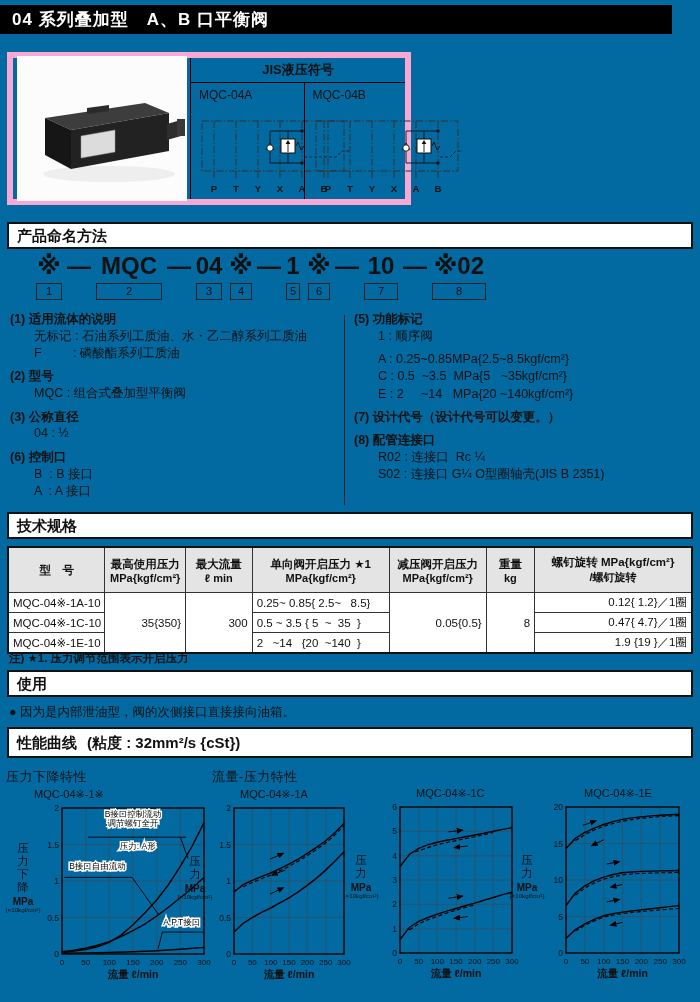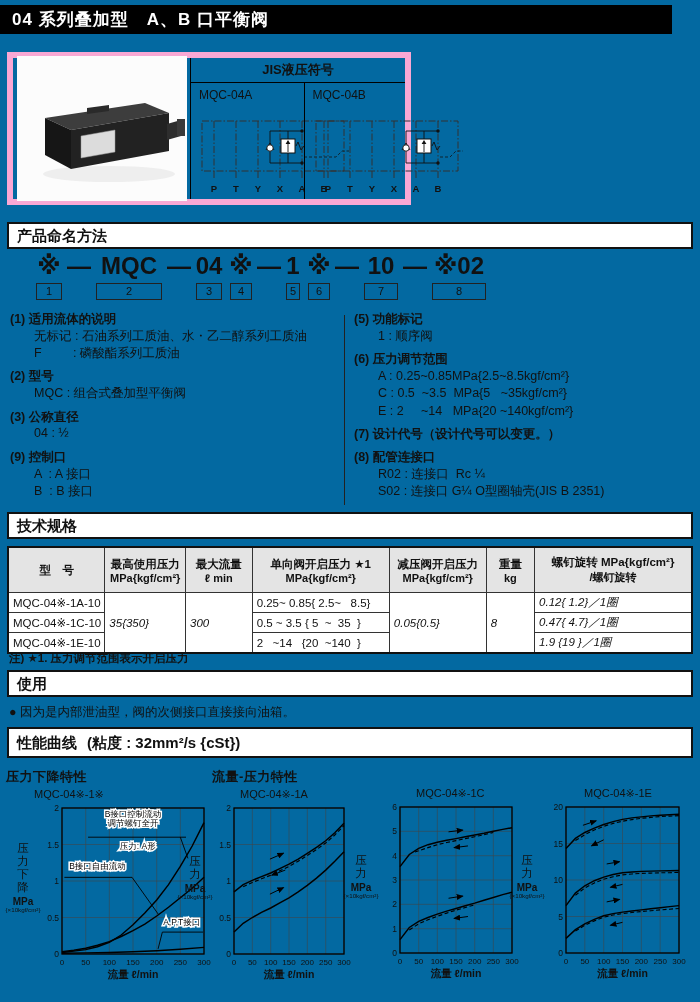--- a/index.html
+++ b/index.html
@@ -31,27 +31,27 @@
   .nm-right{position:absolute;left:354px;top:311px;width:338px;}
   .nm-div{position:absolute;left:344px;top:315px;width:1px;height:190px;background:#222;}
   .nm-item{margin-bottom:6px;}
   .nm-title{font-size:12.5px;font-weight:bold;line-height:1.35;white-space:pre-wrap;}
   .nm-line{font-size:12.5px;line-height:1.38;padding-left:24px;white-space:pre-wrap;}
   #specs-table{position:absolute;left:7px;top:546px;border-collapse:collapse;table-layout:fixed;width:686px;border:2px solid #111;}
   #specs-table th,#specs-table td{border:1px solid #333;overflow:hidden;}
   #specs-table th{background:#e4e4e4;font-weight:bold;font-size:11.5px;padding:2px;height:40px;text-align:center;}
   #specs-table th .s{font-size:11px;font-weight:bold;}
   #specs-table td{font-size:11.5px;height:17px;padding:1px 4px;background:#fff;}
-  #specs-table td.c{text-align:left;font-style:italic;}
+  #specs-table td.c{text-align:right;}
   #specs-table td.l{text-align:left;white-space:pre;}
   .tbl-note{position:absolute;left:9px;top:651px;font-size:11.5px;font-weight:bold;}
   .usage-line{position:absolute;left:9px;top:704px;font-size:12.5px;}
   .charts{position:absolute;left:0;top:766px;width:700px;height:236px;}
   .chart{position:absolute;top:2px;}
-  .chart-title{font-size:13px;font-weight:bold;letter-spacing:.5px;white-space:nowrap;}
+  .chart-title{font-size:13px;font-weight:normal;letter-spacing:.5px;white-space:nowrap;}
   .chart-sub{font-size:11px;margin-top:2px;margin-bottom:1px;white-space:nowrap;padding-left:28px;}
   .chart-body{display:flex;align-items:flex-start;}
   .ylab{width:38px;flex:none;display:flex;flex-direction:column;align-items:center;line-height:1.12;}
   .ylab .ch{font-size:11.5px;}
   .ylab .u1{font-size:10px;margin-top:2px;font-weight:bold;}
   .ylab .u2{font-size:6.2px;white-space:nowrap;}
 </style>
 </head>
 <body>
 
@@ -200,33 +200,32 @@
       </div>
       <div class="nm-item">
         <div class="nm-title">(2) 型号</div>
         <div class="nm-line">MQC : 组合式叠加型平衡阀</div>
       </div>
       <div class="nm-item">
         <div class="nm-title">(3) 公称直径</div>
         <div class="nm-line">04 : ½</div>
       </div>
       <div class="nm-item">
-        <div class="nm-title">(9) 控制口</div>
+        <div class="nm-title">(6) 控制口</div>
+        <div class="nm-line">B  : B 接口</div>
         <div class="nm-line">A  : A 接口</div>
-        <div class="nm-line">B  : B 接口</div>
       </div>
     </div>
   <div class="nm-div"></div>
   <div class="nm-right" id="nm-right">
       <div class="nm-item">
         <div class="nm-title">(5) 功能标记</div>
         <div class="nm-line">1 : 顺序阀</div>
       </div>
       <div class="nm-item">
-        <div class="nm-title">(6) 压力调节范围</div>
         <div class="nm-line">A : 0.25~0.85MPa{2.5~8.5kgf/cm²}</div>
         <div class="nm-line">C : 0.5  ~3.5  MPa{5   ~35kgf/cm²}</div>
         <div class="nm-line">E : 2     ~14   MPa{20 ~140kgf/cm²}</div>
       </div>
       <div class="nm-item">
         <div class="nm-title">(7) 设计代号（设计代号可以变更。）</div>
       </div>
       <div class="nm-item">
         <div class="nm-title">(8) 配管连接口</div>
         <div class="nm-line">R02 : 连接口  Rc ¼</div>

